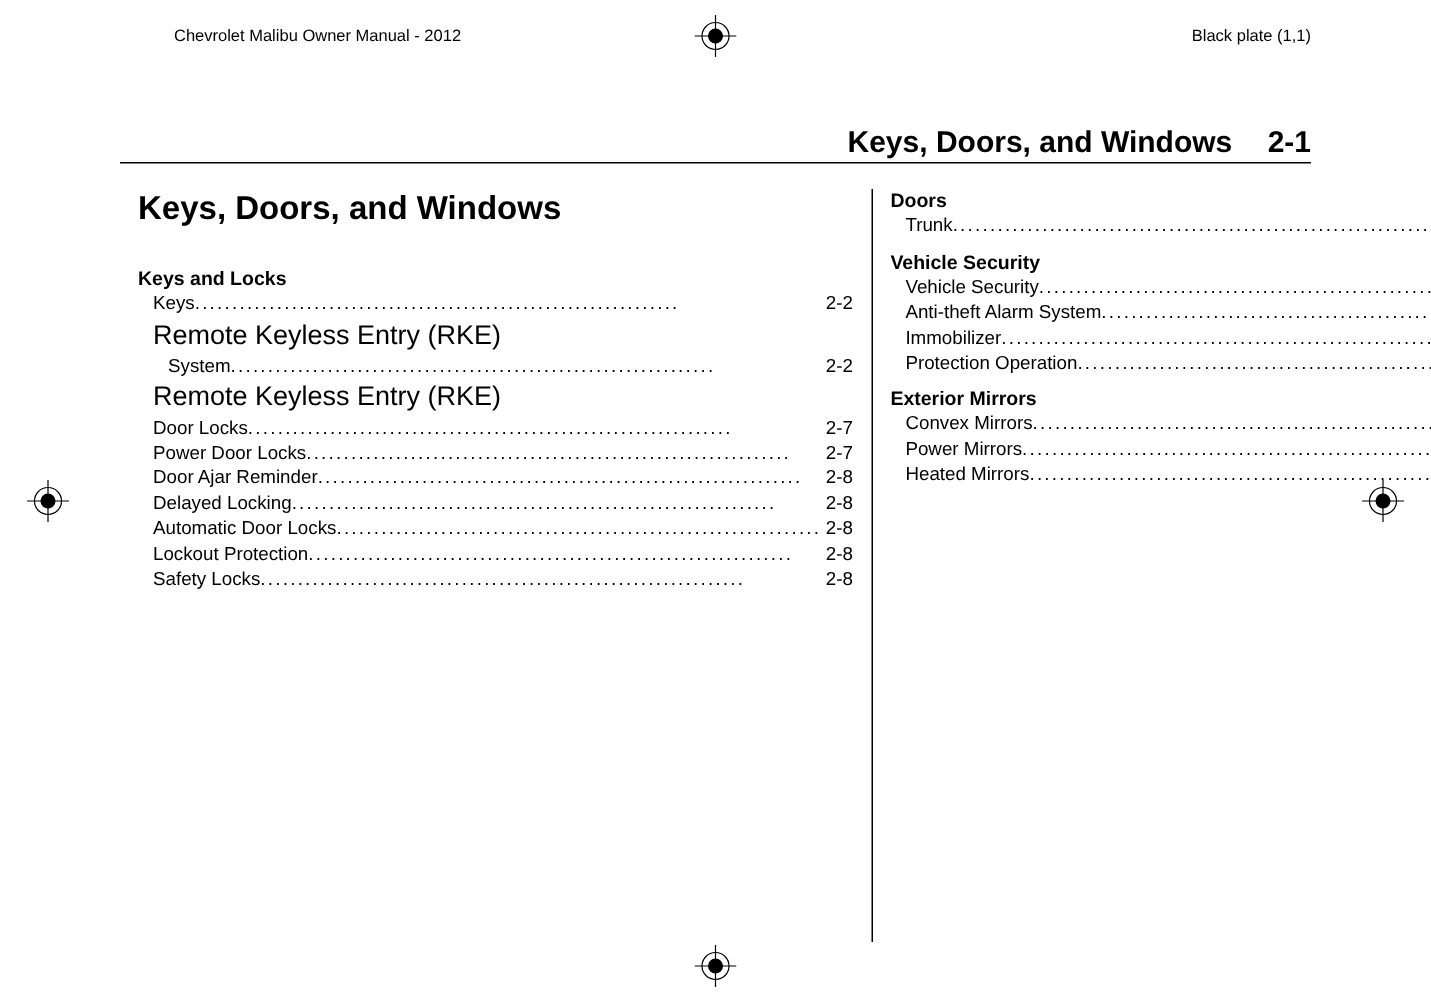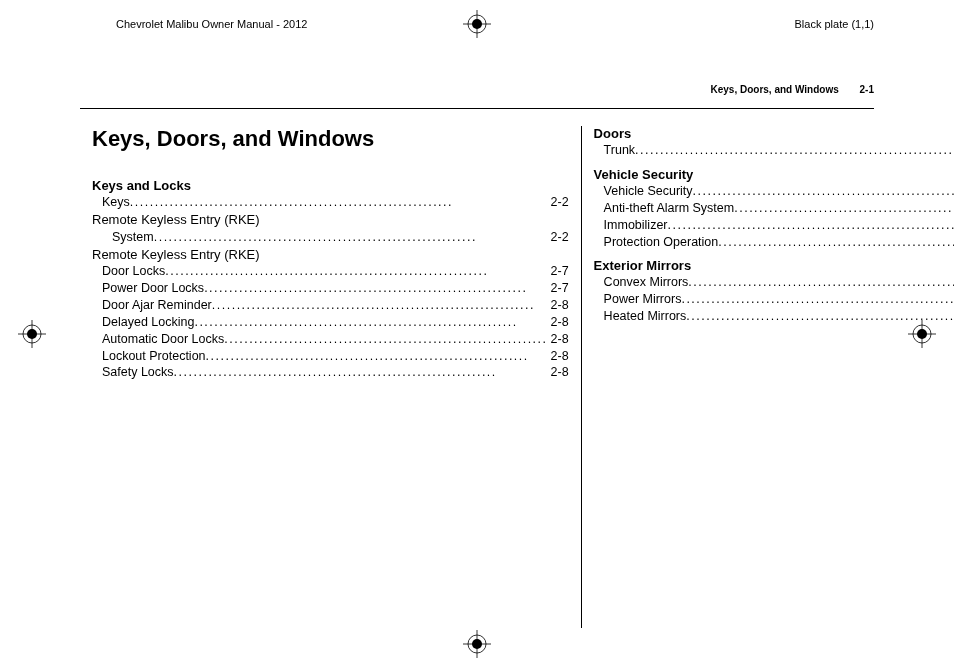--- a/index.html
+++ b/index.html
@@ -46,21 +46,21 @@
     left: 50%;
     bottom: 10px;
     transform: translateX(-50%);
   }
   .reg-mark svg { display: block; }
   .page-header {
     position: absolute;
     top: 84px;
     right: 80px;
     font-weight: bold;
-    font-size: 10px;
+    font-size: 20px;
   }
   .page-header .pg-num { margin-left: 18px; }
   .hr {
     position: absolute;
     top: 108px;
     left: 80px;
     right: 80px;
     height: 1px;
     background: #000;
   }
@@ -103,21 +103,21 @@
   .toc-line .label { flex: 0 0 auto; }
   .toc-line .dots {
     flex: 1 1 auto;
     overflow: hidden;
     letter-spacing: 1.5px;
   }
   .toc-line .dots::before {
     content: ".................................................................";
   }
   .toc-line .pg { flex: 0 0 auto; padding-left: 3px; }
-  .toc-wrap { line-height: 1.35; font-size: 13px; }
+  .toc-wrap { line-height: 1.35; font-size: 18px; margin-left: 10px; }
 </style>
 </head>
 <body>
 
 <div class="header-bar">
   <span>Chevrolet Malibu Owner Manual - 2012</span>
   <span>Black plate (1,1)</span>
 </div>
 
 <div class="reg-mark reg-mark-center">

